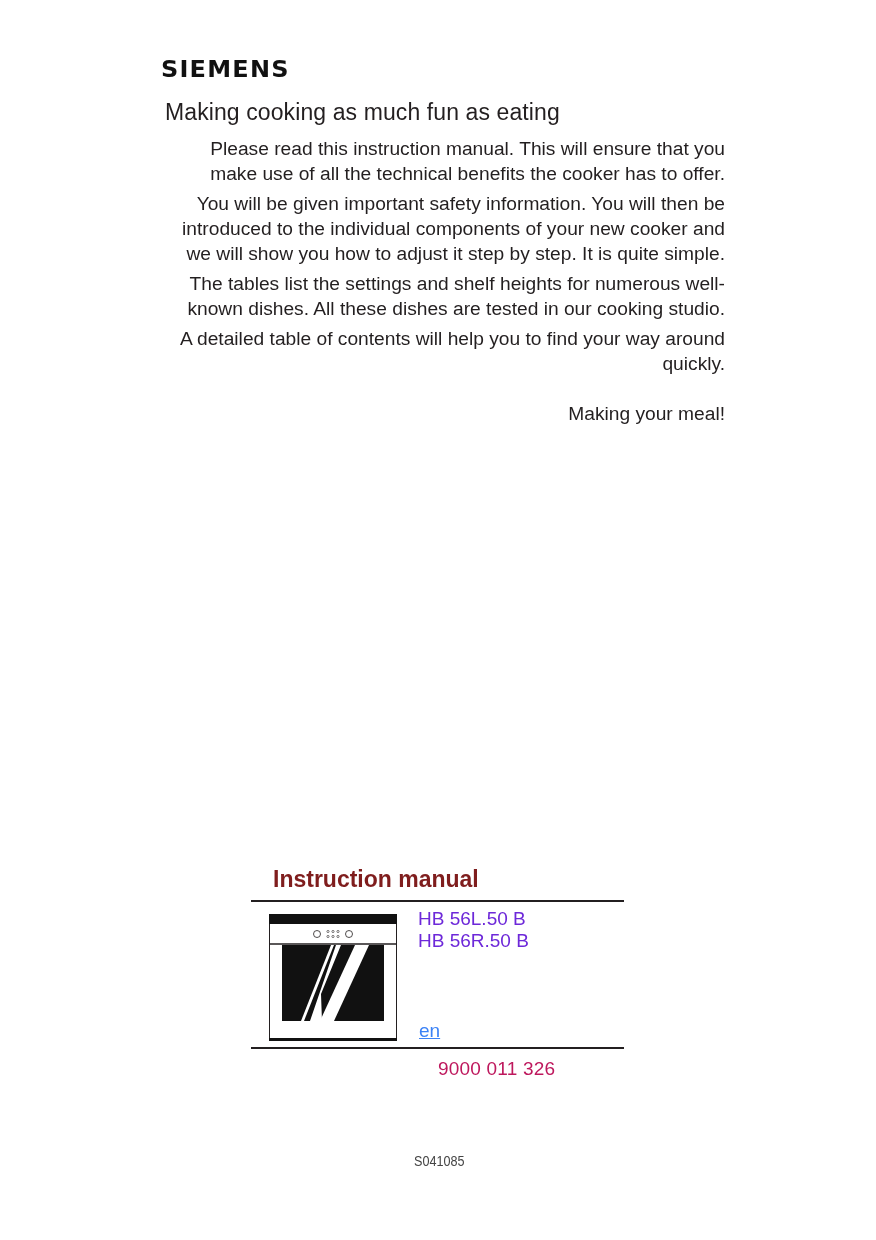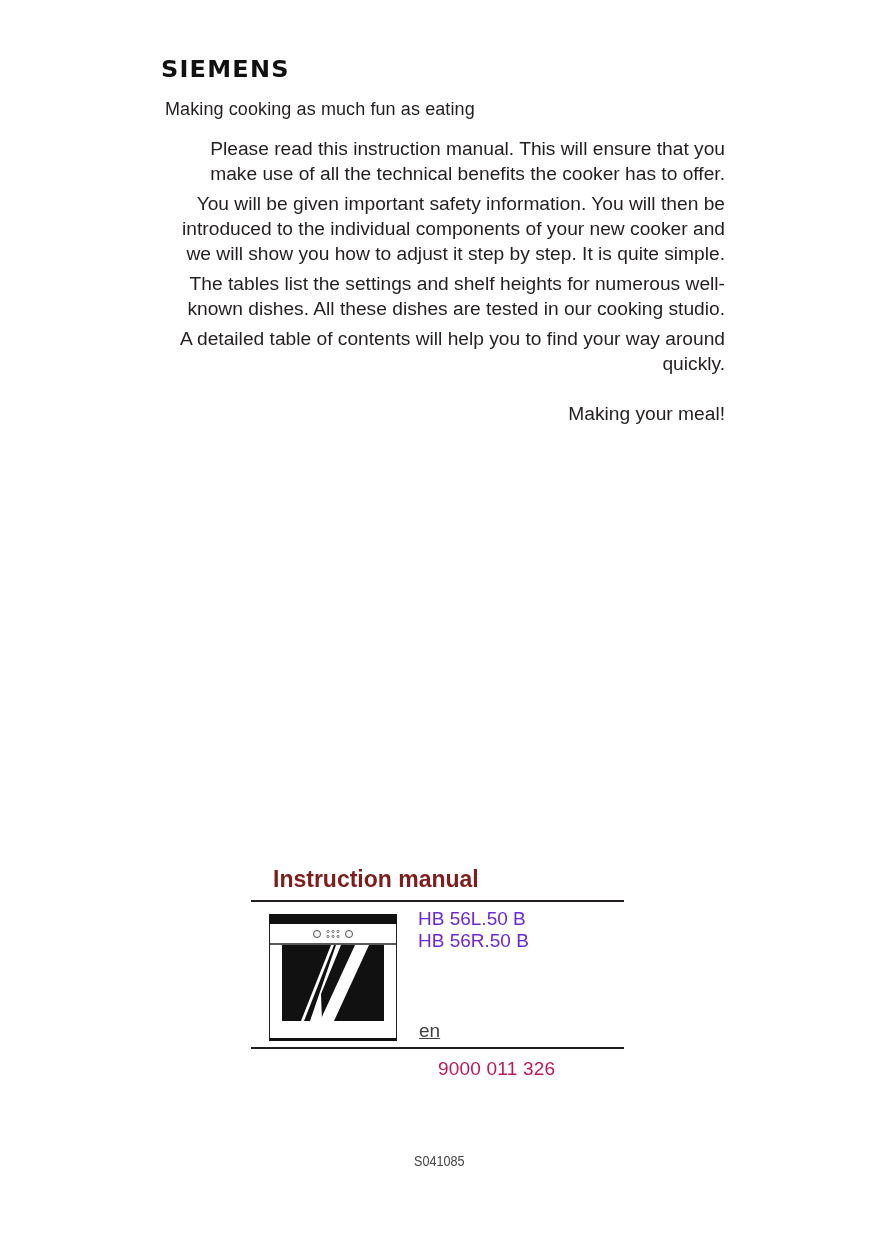--- a/index.html
+++ b/index.html
@@ -25,21 +25,21 @@
       letter-spacing: 1.2px;
       color: #111;
       margin: 0;
       transform: scaleY(0.95);
       transform-origin: left top;
     }
     .headline {
       position: absolute;
       left: 165px;
       top: 99px;
-      font-size: 18px;
+      font-size: 23px;
       font-weight: normal;
       margin: 0;
       color: #231f20;
       letter-spacing: 0.1px;
     }
     .intro {
       position: absolute;
       left: 165px;
       top: 136px;
       width: 560px;
@@ -84,21 +84,21 @@
       top: 908px;
       font-size: 19px;
       line-height: 22px;
       color: #6d28d9;
     }
     .lang {
       position: absolute;
       left: 419px;
       top: 1020px;
       font-size: 19px;
-      color: #404040;
+      color: #3b82f6;
       text-decoration: underline;
     }
     .partno {
       position: absolute;
       left: 438px;
       top: 1058px;
       font-size: 19px;
       color: #be185d;
       letter-spacing: 0.2px;
     }

